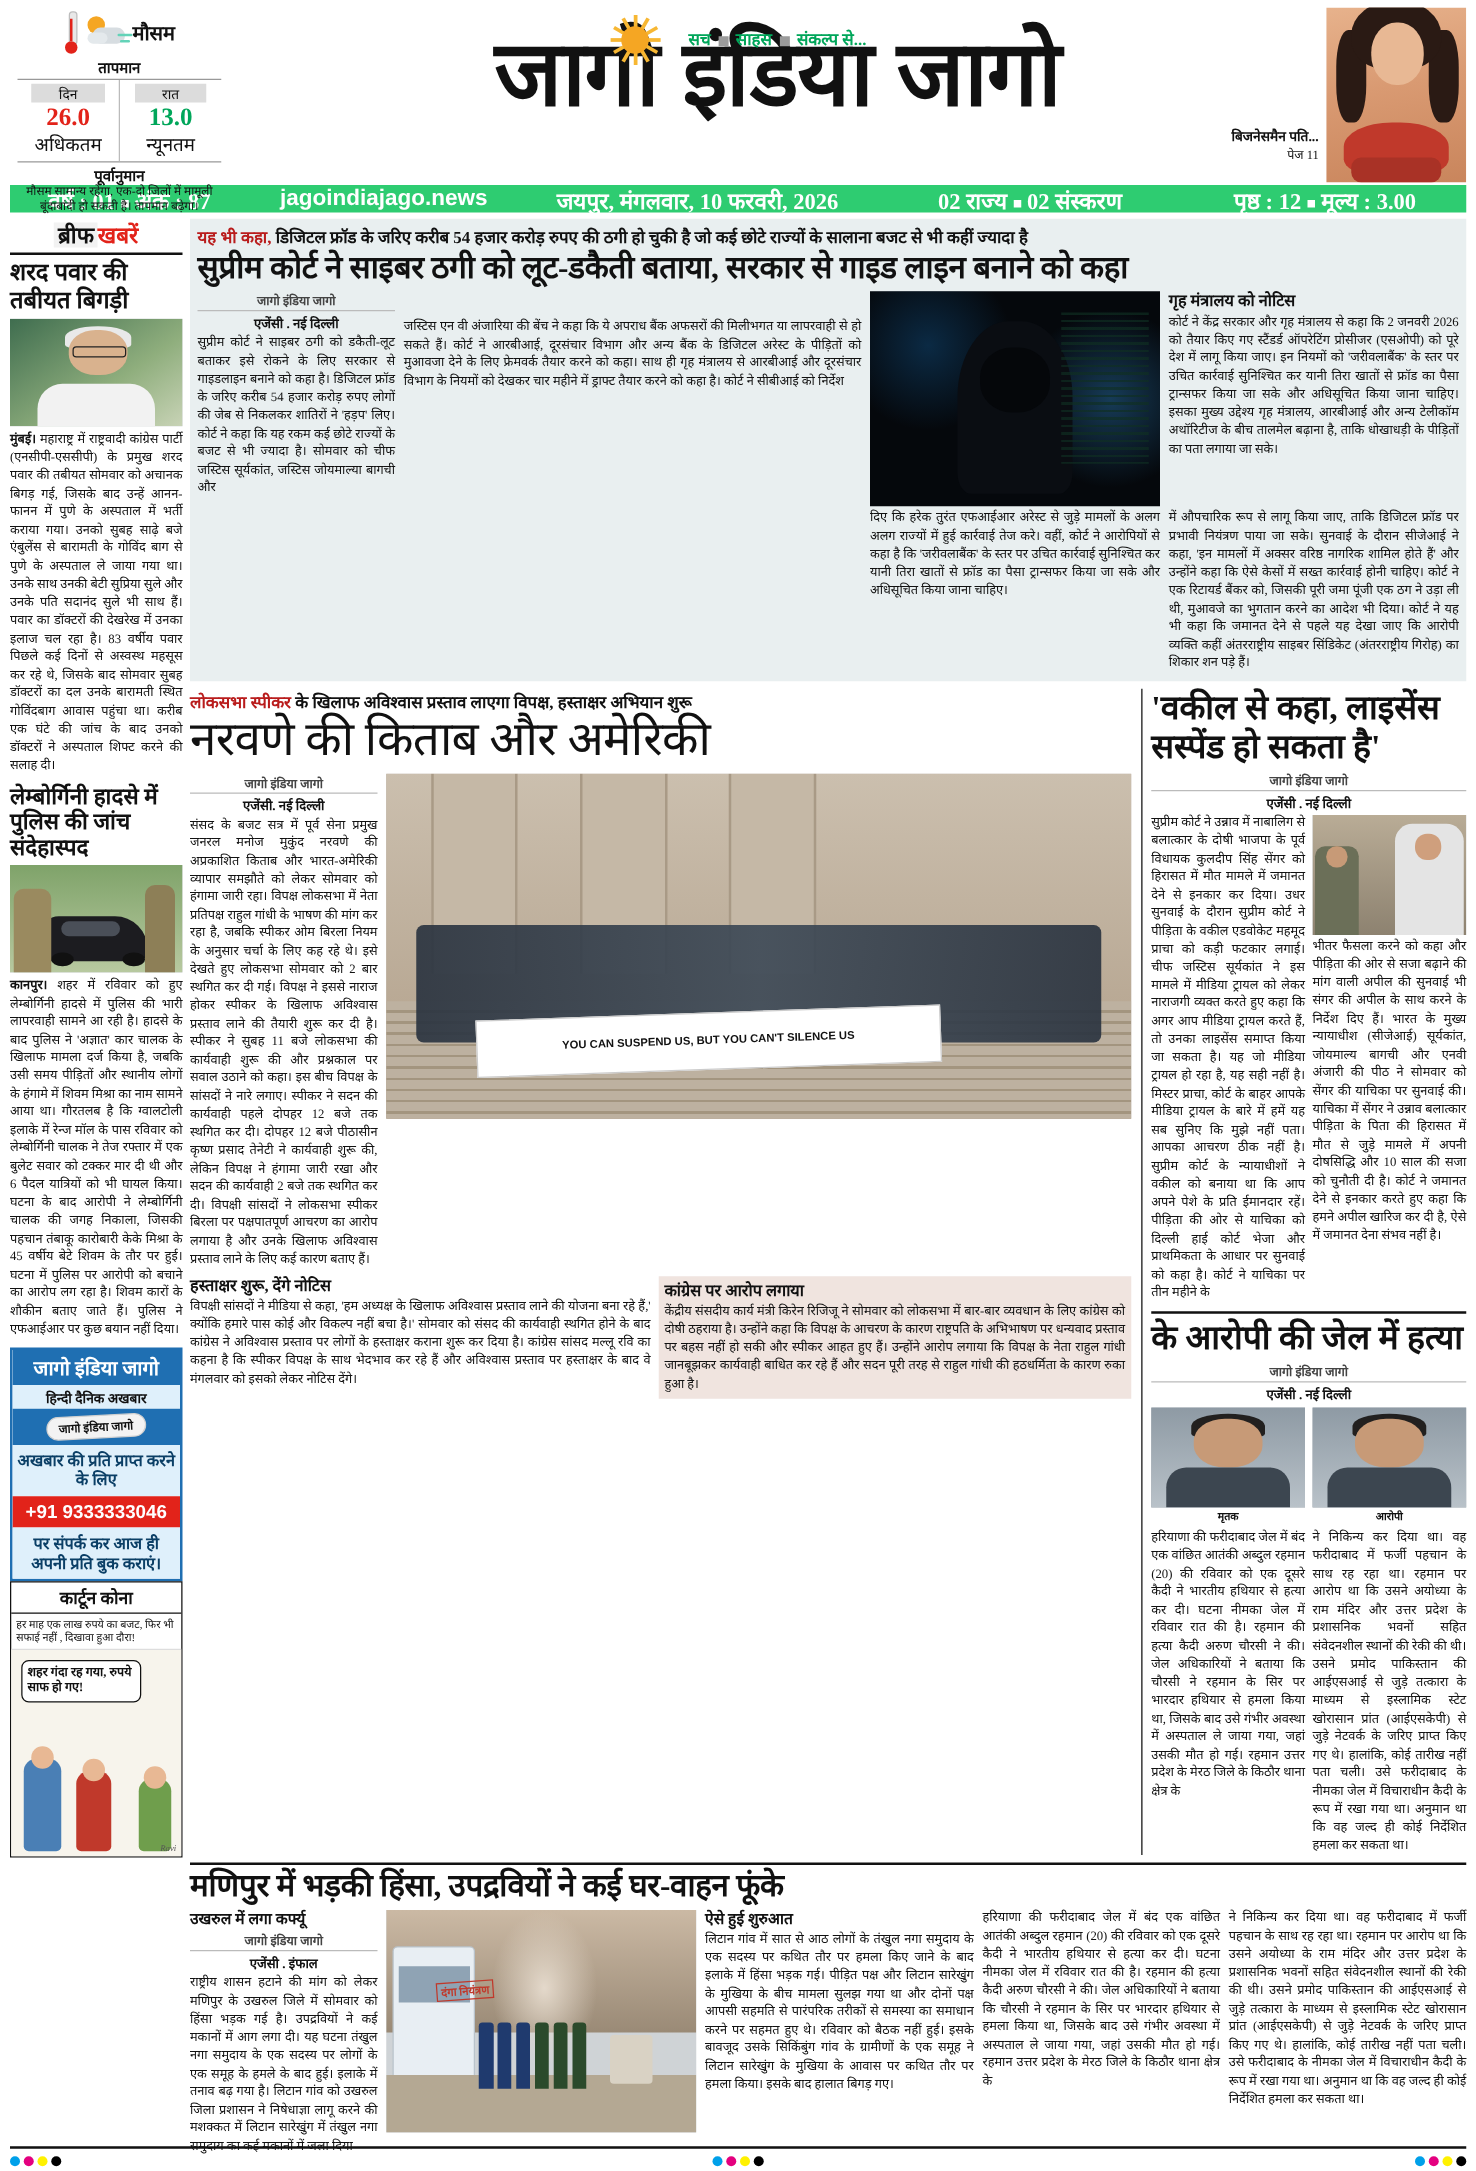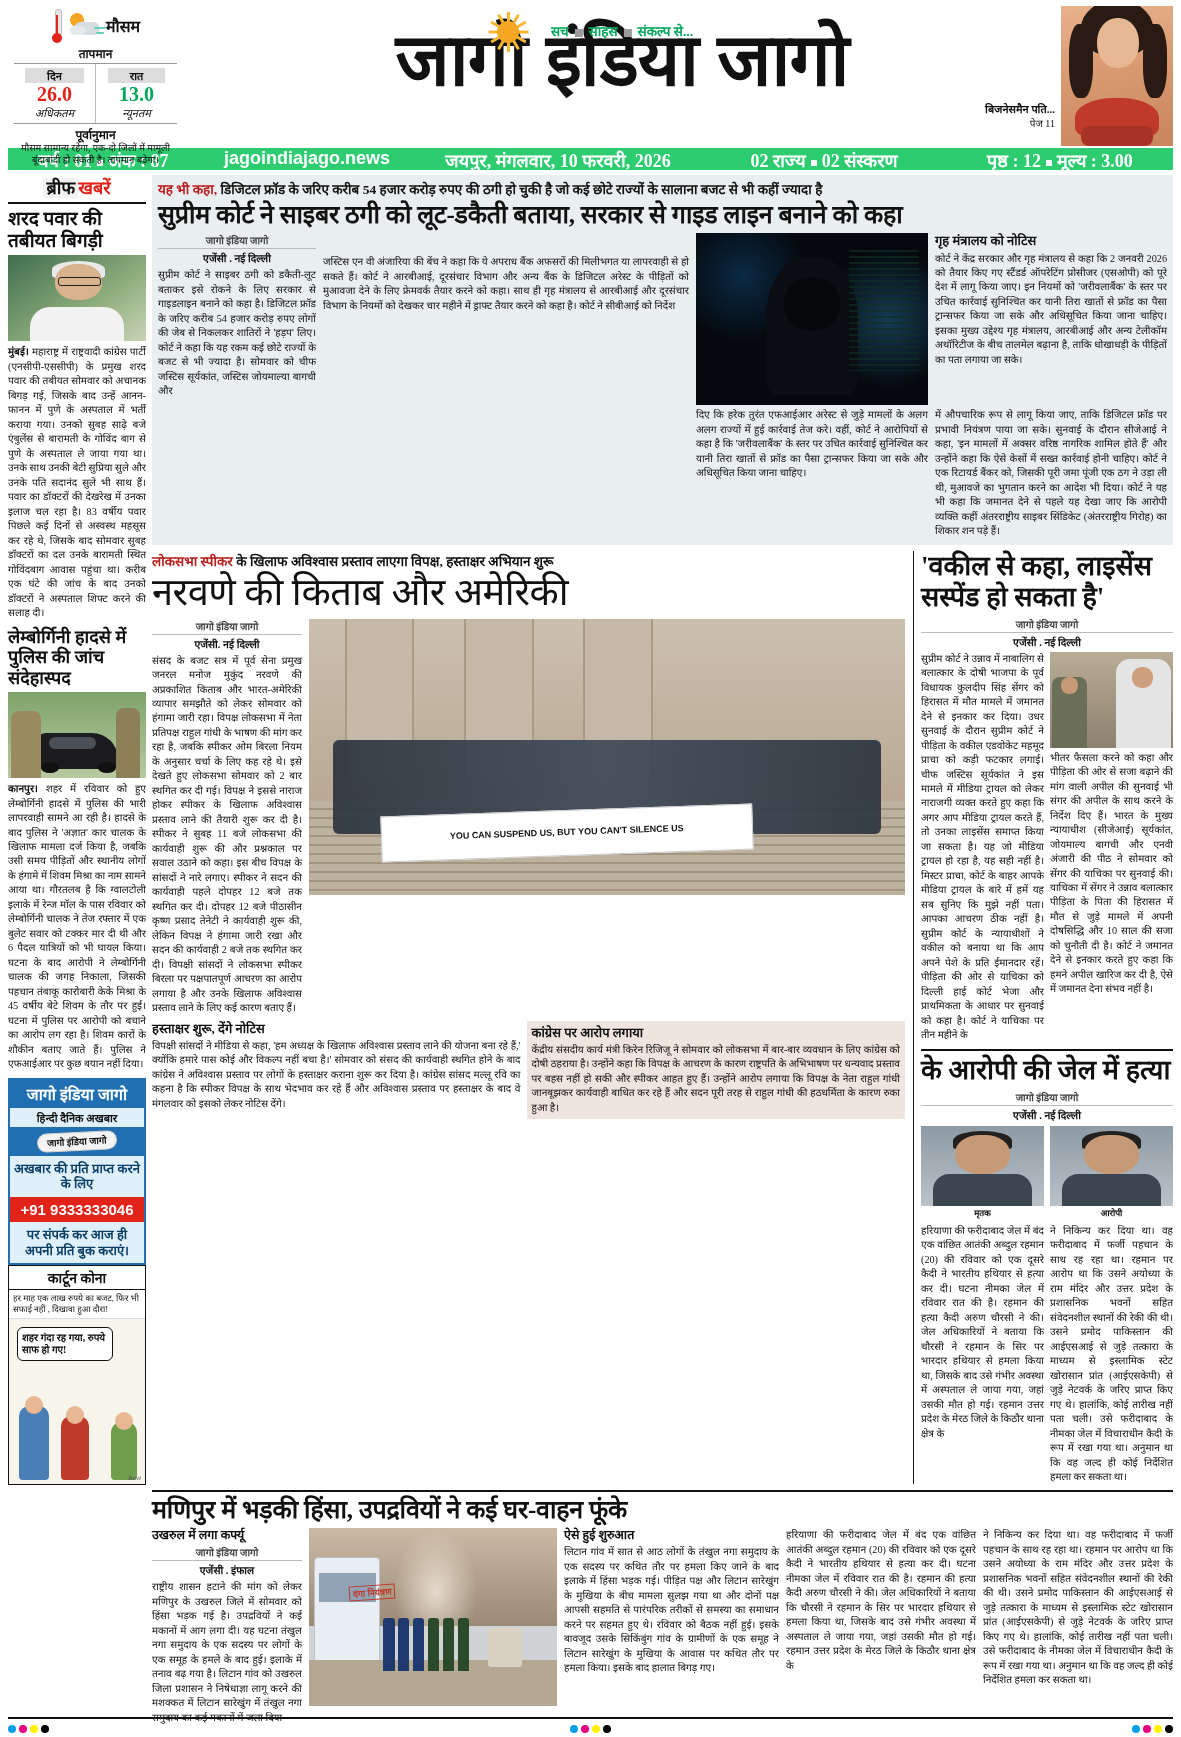--- a/index.html
+++ b/index.html
@@ -22,25 +22,25 @@
   .suncloud .sun{position:absolute;left:2px;top:0px;width:14px;height:14px;border-radius:50%;background:#f5a623;}
   .suncloud .cl{position:absolute;left:6px;top:9px;width:26px;height:13px;border-radius:8px;background:#d7dde1;}
   .suncloud .cl2{position:absolute;left:2px;top:13px;width:16px;height:9px;border-radius:6px;background:#e4e9ec;}
   .suncloud .wind{position:absolute;right:-4px;top:14px;width:12px;height:2px;background:#63d3b8;border-radius:2px;}
   .suncloud .wind2{position:absolute;right:-2px;top:19px;width:8px;height:2px;background:#63d3b8;border-radius:2px;}
   .wx-title{font-weight:bold;font-size:16px;}
   .wx-sub{text-align:center;font-size:12px;font-weight:bold;border-bottom:1px solid #999;padding-bottom:1px;margin:1px 6px 0 6px;}
   .wx-grid{display:flex;margin:0 6px;border-bottom:1px solid #999;}
   .wx-cell{flex:1;text-align:center;padding:2px 0 3px 0;}
   .wx-cell + .wx-cell{border-left:1px solid #bbb;}
-  .wx-chip{display:inline-block;background:#dcdcdc;font-size:11px;font-weight:bold;padding:0 22px;}
+  .wx-chip{display:inline-block;background:#dcdcdc;font-size:11px;font-weight:normal;padding:0 22px;}
   .wx-val{font-size:20px;font-weight:bold;line-height:1.05;}
   .wx-val.day{color:#e2231a;}
   .wx-val.night{color:#00a65a;}
-  .wx-lbl{font-size:11px;font-style:italic;}
+  .wx-lbl{font-size:15px;}
   .wx-fc-t{text-align:center;font-size:12px;font-weight:bold;margin-top:2px;}
   .wx-fc{font-size:9.5px;line-height:1.25;text-align:center;padding:0 4px;}
 
   .logo-wrap{flex:1;position:relative;text-align:center;}
   .tagline{position:absolute;left:50%;transform:translateX(-50%);top:16px;white-space:nowrap;font-size:13.5px;font-weight:bold;color:#00a65a;z-index:4;}
   .tagline i{display:inline-block;width:8px;height:8px;background:#9b9b9b;margin:0 6px;vertical-align:middle;font-style:normal;}
   .logo{font-size:73px;font-weight:bold;line-height:0.98;letter-spacing:-1px;margin-top:18px;font-family:"Liberation Sans","DejaVu Sans",sans-serif;}
   .logo-sun{position:absolute;left:305px;top:6px;width:40px;height:40px;z-index:3;}
   .logo-sun .core{position:absolute;left:9px;top:9px;width:22px;height:22px;border-radius:50%;background:#f5a623;}
   .logo-sun .ray{position:absolute;left:19px;top:0;width:3px;height:40px;background:#f7b733;transform-origin:50% 50%;}

